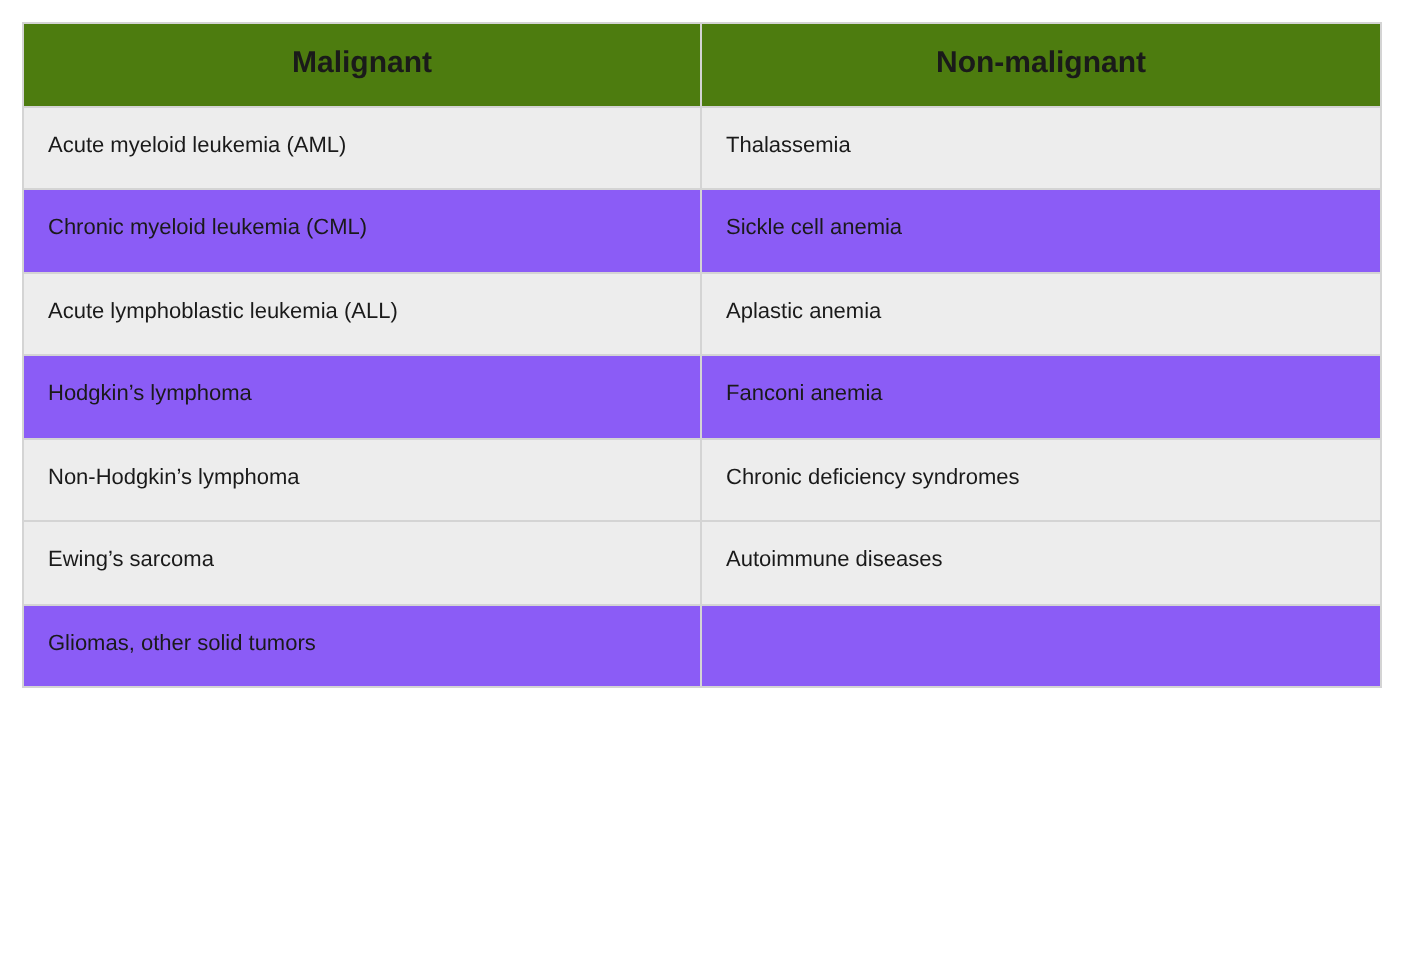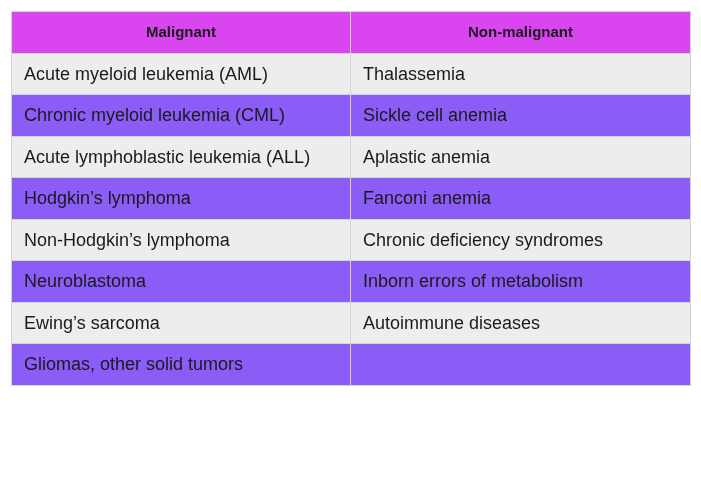--- a/index.html
+++ b/index.html
@@ -26,28 +26,28 @@
     table-layout: fixed;
     border: 1px solid #d4d4d4;
   }
   table.conditions-table col.col-malignant { width: 339px; }
   table.conditions-table col.col-nonmalignant { width: 340px; }
   table.conditions-table th,
   table.conditions-table td {
     border: 1px solid #d4d4d4;
     height: 40.5px;
     padding: 0 12px;
-    font-size: 18px;
+    font-size: 11px;
     line-height: 1.25;
     vertical-align: middle;
   }
   table.conditions-table th {
     text-align: center;
     font-weight: bold;
-    background: #d946ef;
+    background: #4d7c0f;
     font-size: 15px;
   }
   table.conditions-table td {
     text-align: left;
     font-weight: normal;
   }
   tr.shaded td { background: #ededed; }
   tr.plain td { background: #8b5cf6; }
 </style>
 </head>
@@ -79,24 +79,20 @@
         <td>Aplastic anemia</td>
       </tr>
       <tr class="plain">
         <td>Hodgkin’s lymphoma</td>
         <td>Fanconi anemia</td>
       </tr>
       <tr class="shaded">
         <td>Non-Hodgkin’s lymphoma</td>
         <td>Chronic deficiency syndromes</td>
       </tr>
-      <tr class="plain">
-        <td>Neuroblastoma</td>
-        <td>Inborn errors of metabolism</td>
-      </tr>
       <tr class="shaded">
         <td>Ewing’s sarcoma</td>
         <td>Autoimmune diseases</td>
       </tr>
       <tr class="plain">
         <td>Gliomas, other solid tumors</td>
         <td></td>
       </tr>
     </tbody>
   </table>

